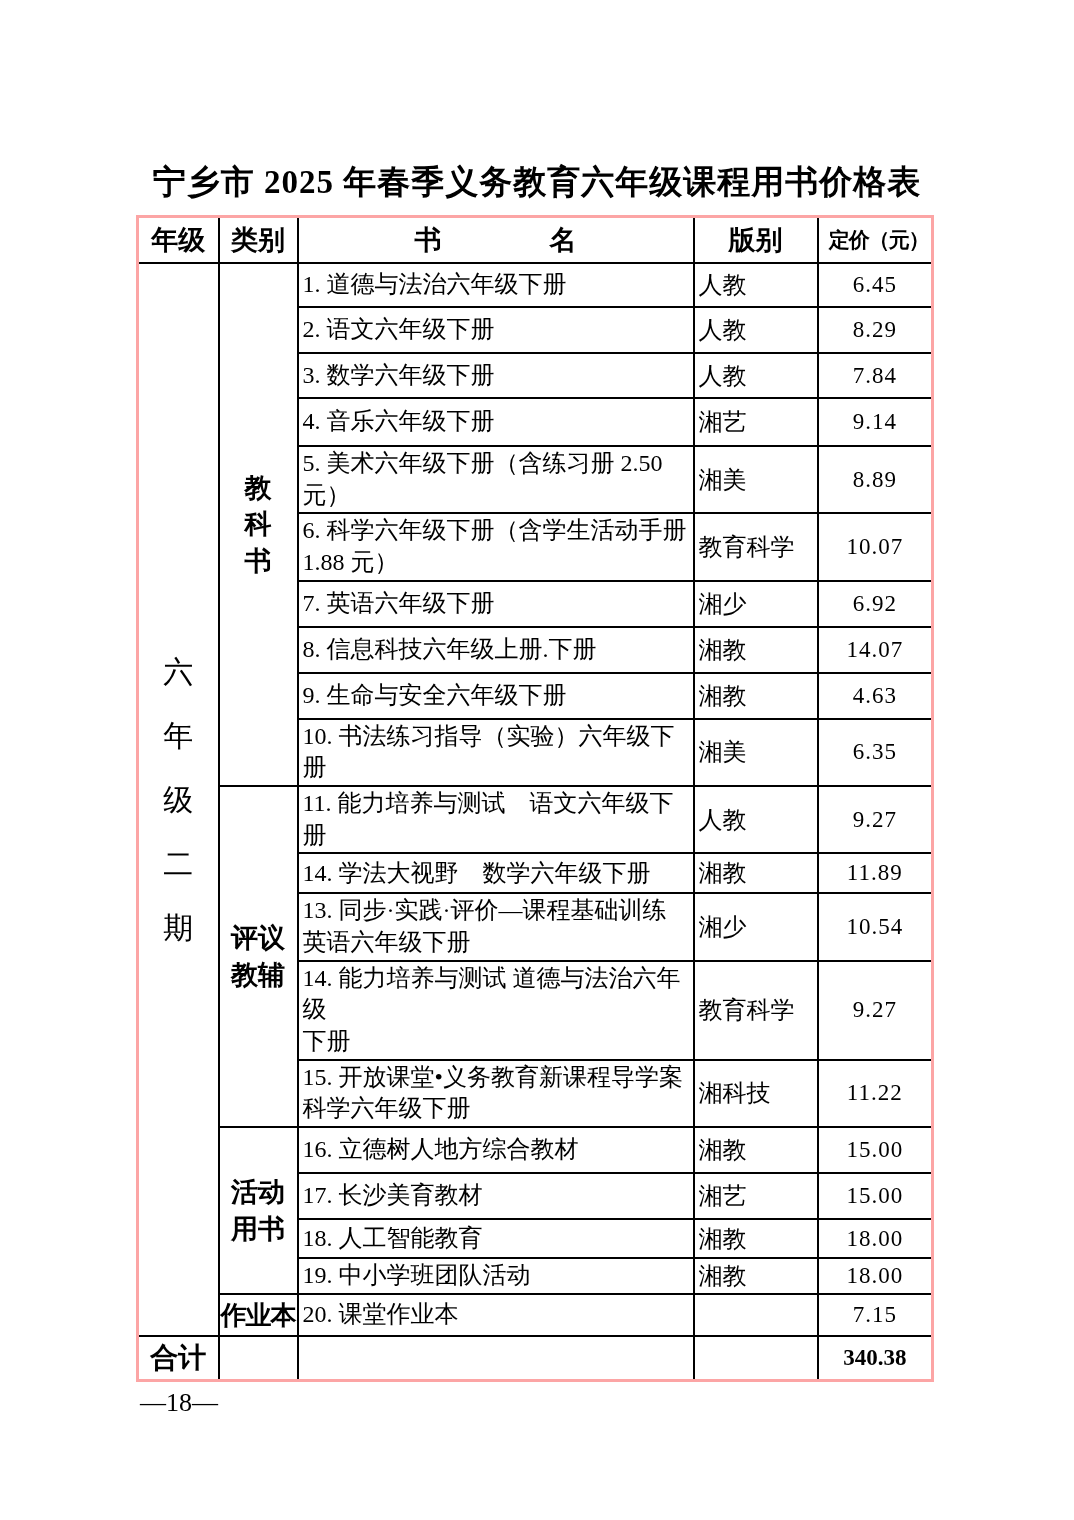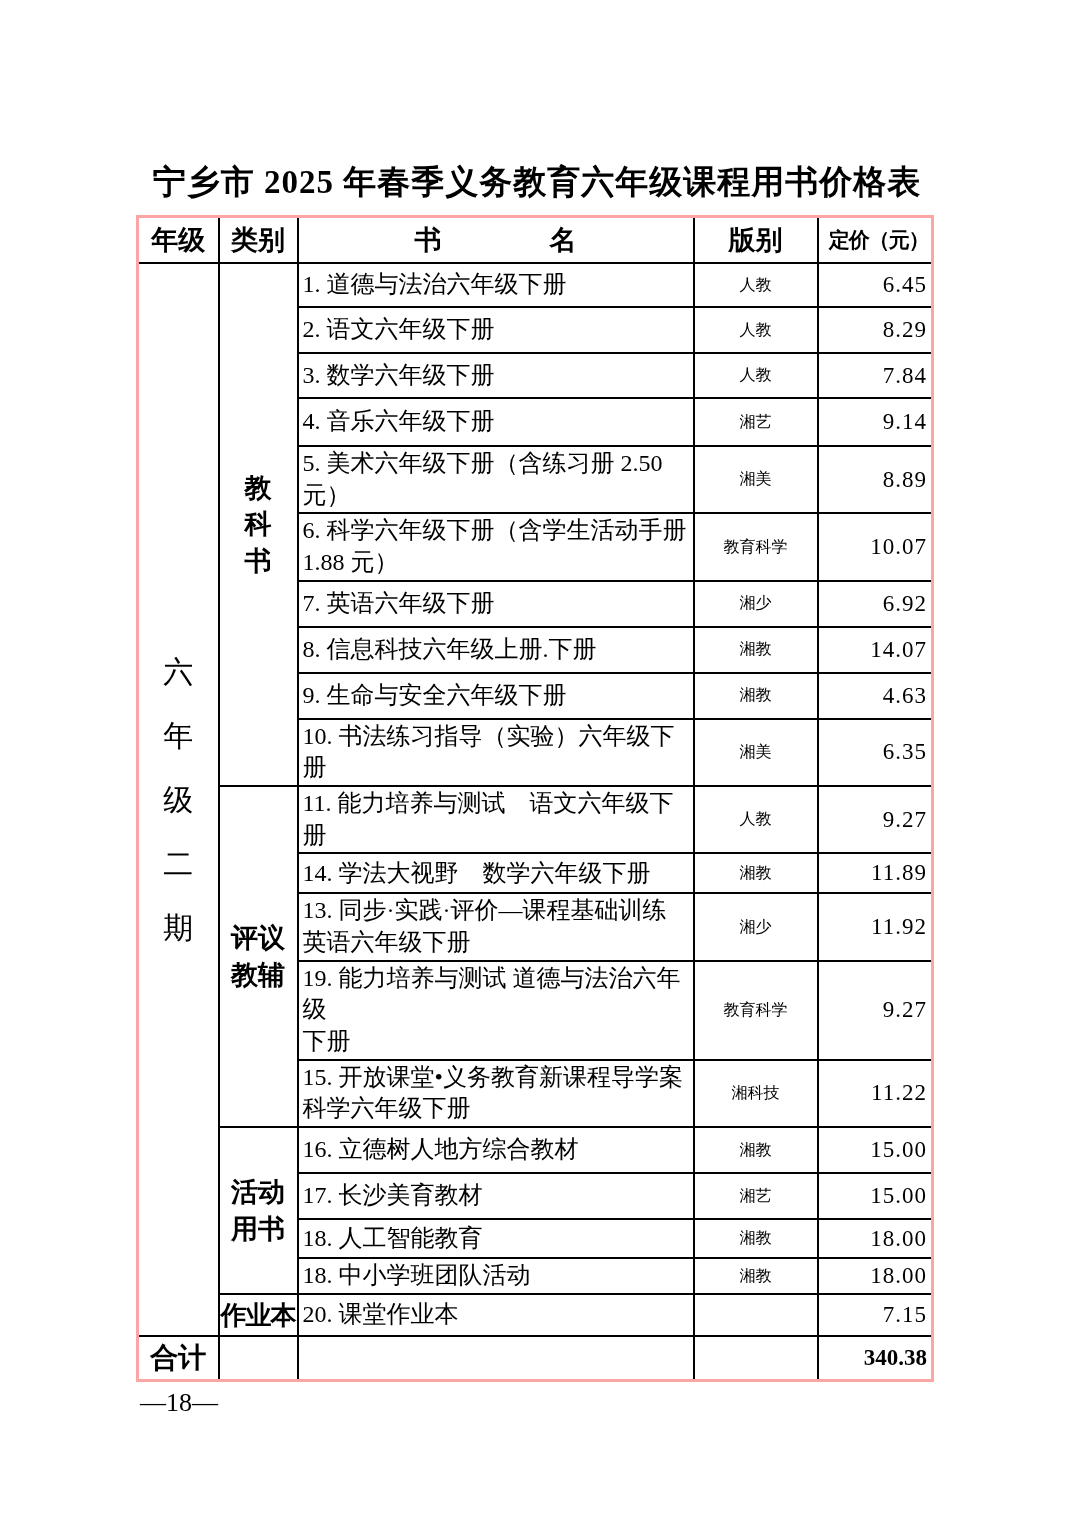--- a/index.html
+++ b/index.html
@@ -68,26 +68,26 @@
   }
   td.cat-cell.workbook { font-size: 26px; letter-spacing: -1px; }
   td.name-cell {
     text-align: left;
     vertical-align: middle;
     font-size: 24px;
     line-height: 1.32;
     white-space: pre-line;
   }
   td.ed-cell {
-    text-align: center;
-    vertical-align: middle;
-    font-size: 16px;
+    text-align: left;
+    vertical-align: middle;
+    font-size: 24px;
   }
   td.price-cell {
-    text-align: right;
+    text-align: center;
     vertical-align: middle;
     font-size: 23px;
     font-family: "Liberation Serif", "DejaVu Serif", serif;
     letter-spacing: 1px;
   }
   tr.total-row td.grade-cell-total {
     text-align: center;
     vertical-align: middle;
     font-family: "Liberation Sans", "DejaVu Sans", sans-serif;
     font-weight: bold;
@@ -195,24 +195,24 @@
       </tr>
       <tr style="height:40px">
         <td class="name-cell">14. 学法大视野　数学六年级下册</td>
         <td class="ed-cell">湘教</td>
         <td class="price-cell">11.89</td>
       </tr>
       <tr style="height:67px">
         <td class="name-cell">13. 同步·实践·评价—课程基础训练
 英语六年级下册</td>
         <td class="ed-cell">湘少</td>
-        <td class="price-cell">11.92</td>
+        <td class="price-cell">10.54</td>
       </tr>
       <tr style="height:67px">
-        <td class="name-cell">19. 能力培养与测试 道德与法治六年级
+        <td class="name-cell">14. 能力培养与测试 道德与法治六年级
 下册</td>
         <td class="ed-cell">教育科学</td>
         <td class="price-cell">9.27</td>
       </tr>
       <tr style="height:67px">
         <td class="name-cell">15. 开放课堂•义务教育新课程导学案
 科学六年级下册</td>
         <td class="ed-cell">湘科技</td>
         <td class="price-cell">11.22</td>
       </tr>
@@ -228,21 +228,21 @@
         <td class="name-cell">17. 长沙美育教材</td>
         <td class="ed-cell">湘艺</td>
         <td class="price-cell">15.00</td>
       </tr>
       <tr style="height:39px">
         <td class="name-cell">18. 人工智能教育</td>
         <td class="ed-cell">湘教</td>
         <td class="price-cell">18.00</td>
       </tr>
       <tr style="height:36px">
-        <td class="name-cell">18. 中小学班团队活动</td>
+        <td class="name-cell">19. 中小学班团队活动</td>
         <td class="ed-cell">湘教</td>
         <td class="price-cell">18.00</td>
       </tr>
 
       <tr style="height:42px">
         <td class="cat-cell workbook">作业本</td>
         <td class="name-cell">20. 课堂作业本</td>
         <td class="ed-cell"></td>
         <td class="price-cell">7.15</td>
       </tr>

